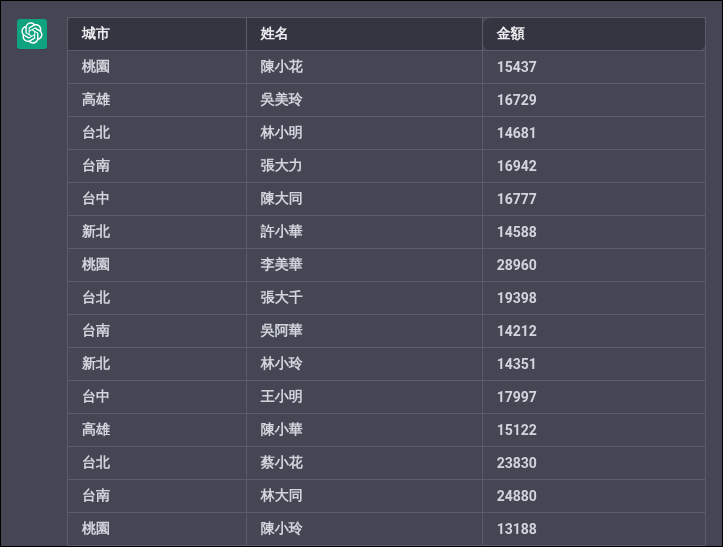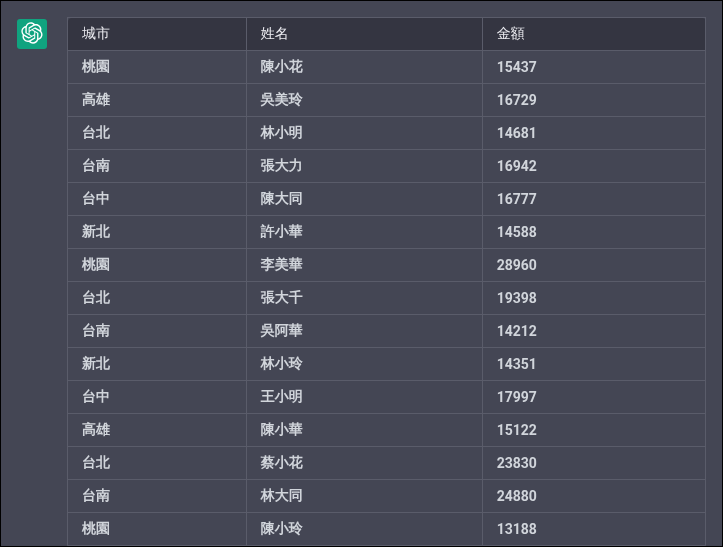--- a/index.html
+++ b/index.html
@@ -48,34 +48,34 @@
     }
     th, td {
       text-align: left;
       padding: 7px 14px;
       border: 1px solid #5a5c6a;
       font-weight: 700;
     }
     th {
       background-color: #343541;
       color: #ececf1;
-      font-weight: 400;
+      font-weight: 700;
     }
     td {
       color: #d1d5db;
     }
     thead th:first-child {
       border-top-left-radius: 4px;
     }
     thead th:last-child {
       border-top-right-radius: 4px;
     }
     .col-city { width: 28%; }
     .col-name { width: 37%; }
-    .col-amount { width: 35%; }
+    .col-amount { width: 35%; border-radius: 10px; }
   </style>
 </head>
 <body>
 
 <div class="container">
   <div class="avatar">
     <span>
       <svg viewBox="0 0 41 41" xmlns="http://www.w3.org/2000/svg">
         <path d="M37.5324 16.8707C37.9808 15.5241 38.1363 14.0974 37.9886 12.6859C37.8409 11.2744 37.3934 9.91076 36.6755 8.68622C35.6075 6.83404 33.9812 5.3676 32.0326 4.49707C30.0841 3.62654 27.9148 3.39624 25.8299 3.83921C24.8902 2.7893 23.7315 1.95233 22.4337 1.38592C21.1359 0.819504 19.7303 0.537220 18.3116 0.558434C16.1772 0.555217 14.0965 1.22106 12.3671 2.46197C10.6378 3.70288 9.34857 5.45416 8.68507 7.46114C7.29467 7.74583 5.98175 8.32143 4.83303 9.14892C3.68430 9.97641 2.72670 11.0367 2.02360 12.2588C0.953471 14.1064 0.494794 16.2403 0.713603 18.3556C0.932413 20.4709 1.81741 22.4601 3.24308 24.0408C2.79464 25.3874 2.63913 26.8141 2.78684 28.2256C2.93455 29.6371 3.38199 31.0007 4.09994 32.2253C5.16795 34.0775 6.79426 35.5439 8.74281 36.4144C10.6914 37.2850 12.8607 37.5153 14.9455 37.0723C15.8853 38.1222 17.0439 38.9592 18.3417 39.5256C19.6395 40.0920 21.0451 40.3743 22.4638 40.3531C24.5989 40.3567 26.6801 39.6908 28.4100 38.4494C30.1399 37.2080 31.4291 35.4560 32.0923 33.4483C33.4827 33.1636 34.7956 32.5880 35.9443 31.7605C37.0930 30.9330 38.0506 29.8727 38.7537 28.6506C39.8234 26.8031 40.2818 24.6695 40.0628 22.5546C39.8439 20.4397 38.9589 18.4509 37.5333 16.8707H37.5324ZM22.4638 37.7454C20.7093 37.7479 19.0100 37.1312 17.6651 36.0038C17.7260 35.9715 17.8326 35.9130 17.9020 35.8701L25.8669 31.2965C26.0669 31.1830 26.2332 31.0190 26.3492 30.8212C26.4652 30.6234 26.5267 30.3988 26.5275 30.1698V19.0045L29.8934 20.9358C29.9111 20.9445 29.9264 20.9573 29.9381 20.9730C29.9497 20.9887 29.9574 21.0069 29.9605 21.0260V30.2754C29.9582 32.2560 29.1666 34.1547 27.7593 35.5558C26.3520 36.9570 24.4439 37.7439 22.4629 37.7454H22.4638ZM6.35102 30.9258C5.47284 29.4167 5.15653 27.6497 5.45727 25.9342C5.51641 25.9693 5.61983 26.0323 5.69412 26.0744L13.6590 30.6480C13.8570 30.7631 14.0825 30.8237 14.3122 30.8237C14.5419 30.8237 14.7674 30.7631 14.9654 30.6480L24.6910 25.0636V28.9261C24.6920 28.9457 24.6881 28.9652 24.6797 28.9830C24.6714 29.0008 24.6589 29.0163 24.6432 29.0282L16.5886 33.6531C14.8594 34.6427 12.8072 34.9084 10.8808 34.3919C8.9545 33.8754 7.31161 32.6188 6.31336 30.8989L6.35102 30.9258ZM4.20379 13.5625C5.08014 12.0519 6.46337 10.8964 8.11133 10.2983C8.11133 10.3666 8.10744 10.4876 8.10744 10.5722V19.7197C8.10655 19.9486 8.16800 20.1732 8.28399 20.3710C8.39998 20.5688 8.56625 20.7329 8.76621 20.8464L18.4918 26.4298L15.1260 28.3611C15.1095 28.3718 15.0906 28.3782 15.0709 28.3798C15.0512 28.3814 15.0315 28.3782 15.0134 28.3703L6.95884 23.7436C5.23997 22.7455 3.98395 21.1027 3.46767 19.1758C2.95139 17.2489 3.21721 15.1963 4.20671 13.4653L4.20379 13.5625ZM31.9053 20.1282L22.1797 14.5448L25.5456 12.6144C25.5621 12.6036 25.5810 12.5972 25.6007 12.5956C25.6203 12.5940 25.6401 12.5972 25.6581 12.6051L33.7127 17.2310C34.9450 17.9399 35.9488 18.9827 36.6054 20.2359C37.2621 21.4891 37.5444 22.8998 37.4189 24.3005C37.2935 25.7012 36.7656 27.0350 35.8972 28.1447C35.0288 29.2544 33.8557 30.0945 32.5161 30.5665C32.5161 30.4973 32.5161 30.3763 32.5161 30.2917V21.1442C32.5174 20.9155 32.4562 20.6909 32.3404 20.4931C32.2247 20.2953 32.0586 20.1312 31.8588 20.0177L31.9053 20.1282ZM35.2561 15.0417C35.1969 15.0056 35.0935 14.9427 35.0192 14.9006L27.0544 10.3270C26.8564 10.2119 26.6309 10.1513 26.4012 10.1513C26.1715 10.1513 25.9460 10.2119 25.7480 10.3270L16.0224 15.9114V12.0489C16.0213 12.0293 16.0252 12.0098 16.0336 11.9920C16.0419 11.9742 16.0544 11.9587 16.0702 11.9468L24.1247 7.32477C25.3580 6.61696 26.7713 6.28023 28.1947 6.35439C29.6181 6.42855 30.9888 6.91041 32.1426 7.74094C33.2964 8.57147 34.1838 9.71509 34.6971 11.0316C35.2105 12.3482 35.3282 13.7812 35.0358 15.1627L35.2561 15.0417ZM14.1947 21.9614L10.8280 20.0301C10.8102 20.0214 10.7950 20.0086 10.7833 19.9929C10.7716 19.9772 10.7640 19.9590 10.7608 19.9398V10.6896C10.7618 9.27208 11.1683 7.88391 11.9330 6.68681C12.6977 5.48972 13.7888 4.53282 15.0791 3.92836C16.3695 3.32390 17.8056 3.09673 19.2194 3.27337C20.6332 3.45001 21.9650 4.02318 23.0582 4.92628C22.9973 4.95858 22.8916 5.01712 22.8213 5.06004L14.8564 9.63360C14.6565 9.74711 14.4901 9.91115 14.3741 10.1090C14.2582 10.3068 14.1966 10.5314 14.1958 10.7603L14.1947 21.9614ZM16.0224 18.0372L20.3567 15.5479L24.6910 18.0363V23.0140L20.3567 25.5024L16.0224 23.0140V18.0372Z"></path>
       </svg>

